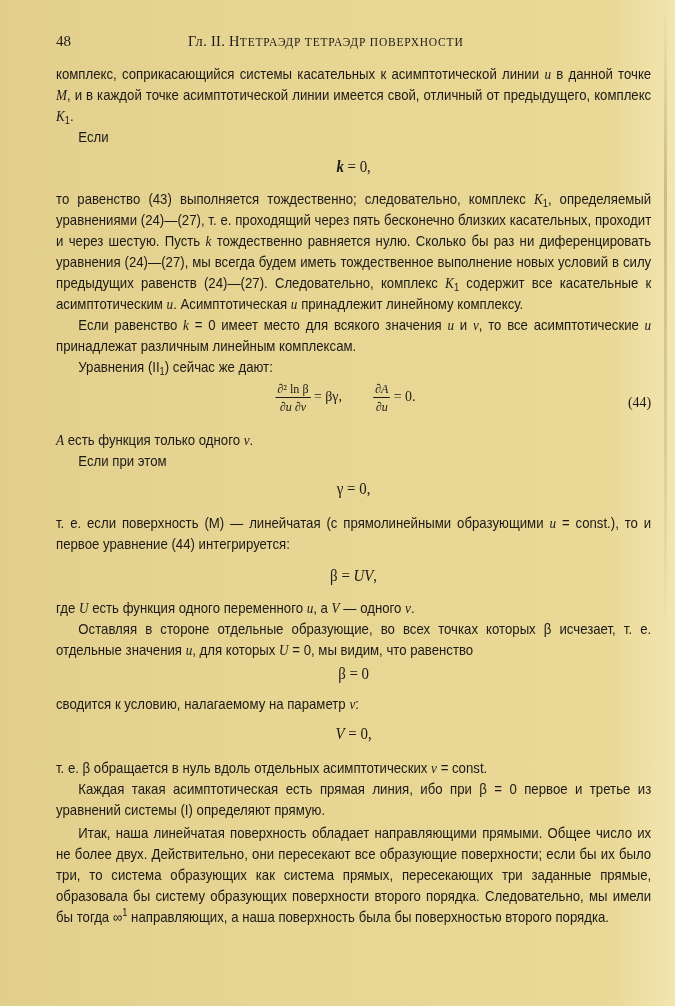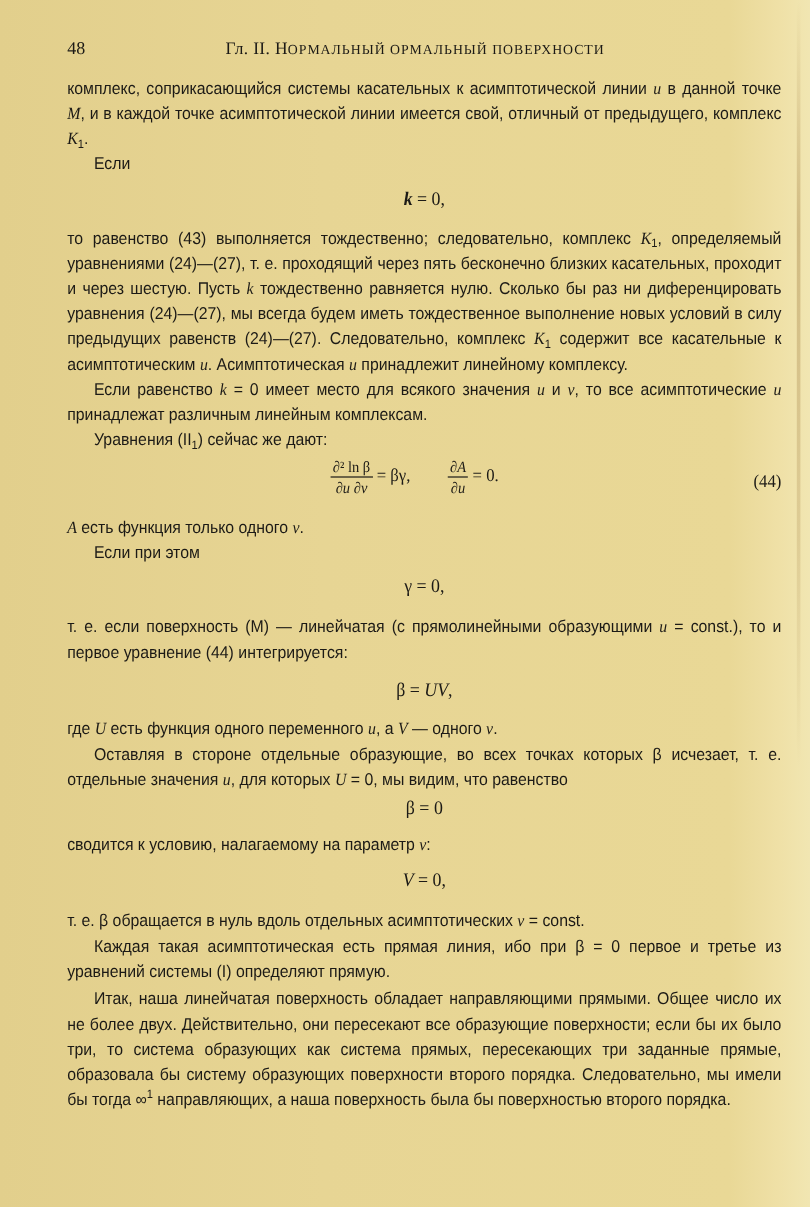--- a/index.html
+++ b/index.html
@@ -50,21 +50,21 @@
   sup { font-size:10px; vertical-align:6px; line-height:0; }
 </style>
 </head>
 <body>
 
 <div class="page">
   <div class="edge"></div>
 
   <div class="header">
     <span class="page-num">48</span>
-    <span class="running-title"><span>Гл. II. Н</span><span class="sc">ОРМАЛЬНЫЙ ОРМАЛЬНЫЙ ПОВЕРХНОСТИ</span></span>
+    <span class="running-title"><span>Гл. II. Н</span><span class="sc">ТЕТРАЭДР ТЕТРАЭДР ПОВЕРХНОСТИ</span></span>
   </div>
 
   <div class="body">
 
     <p class="p noindent"><span>комплекс, соприкасающийся системы касательных к асимптотической линии </span><span class="math">u</span><span> в данной точке </span><span class="math">M</span><span>, и в каждой точке асимптотической линии имеется свой, отличный от предыдущего, комплекс </span><span class="math">K</span><sub>1</sub><span>.</span></p>
 
     <p class="p indent">Если</p>
 
     <p class="eq" style="margin:8px 0 12px 0;"><span class="math" style="font-weight:bold;">k</span><span> = 0,</span></p>
 

